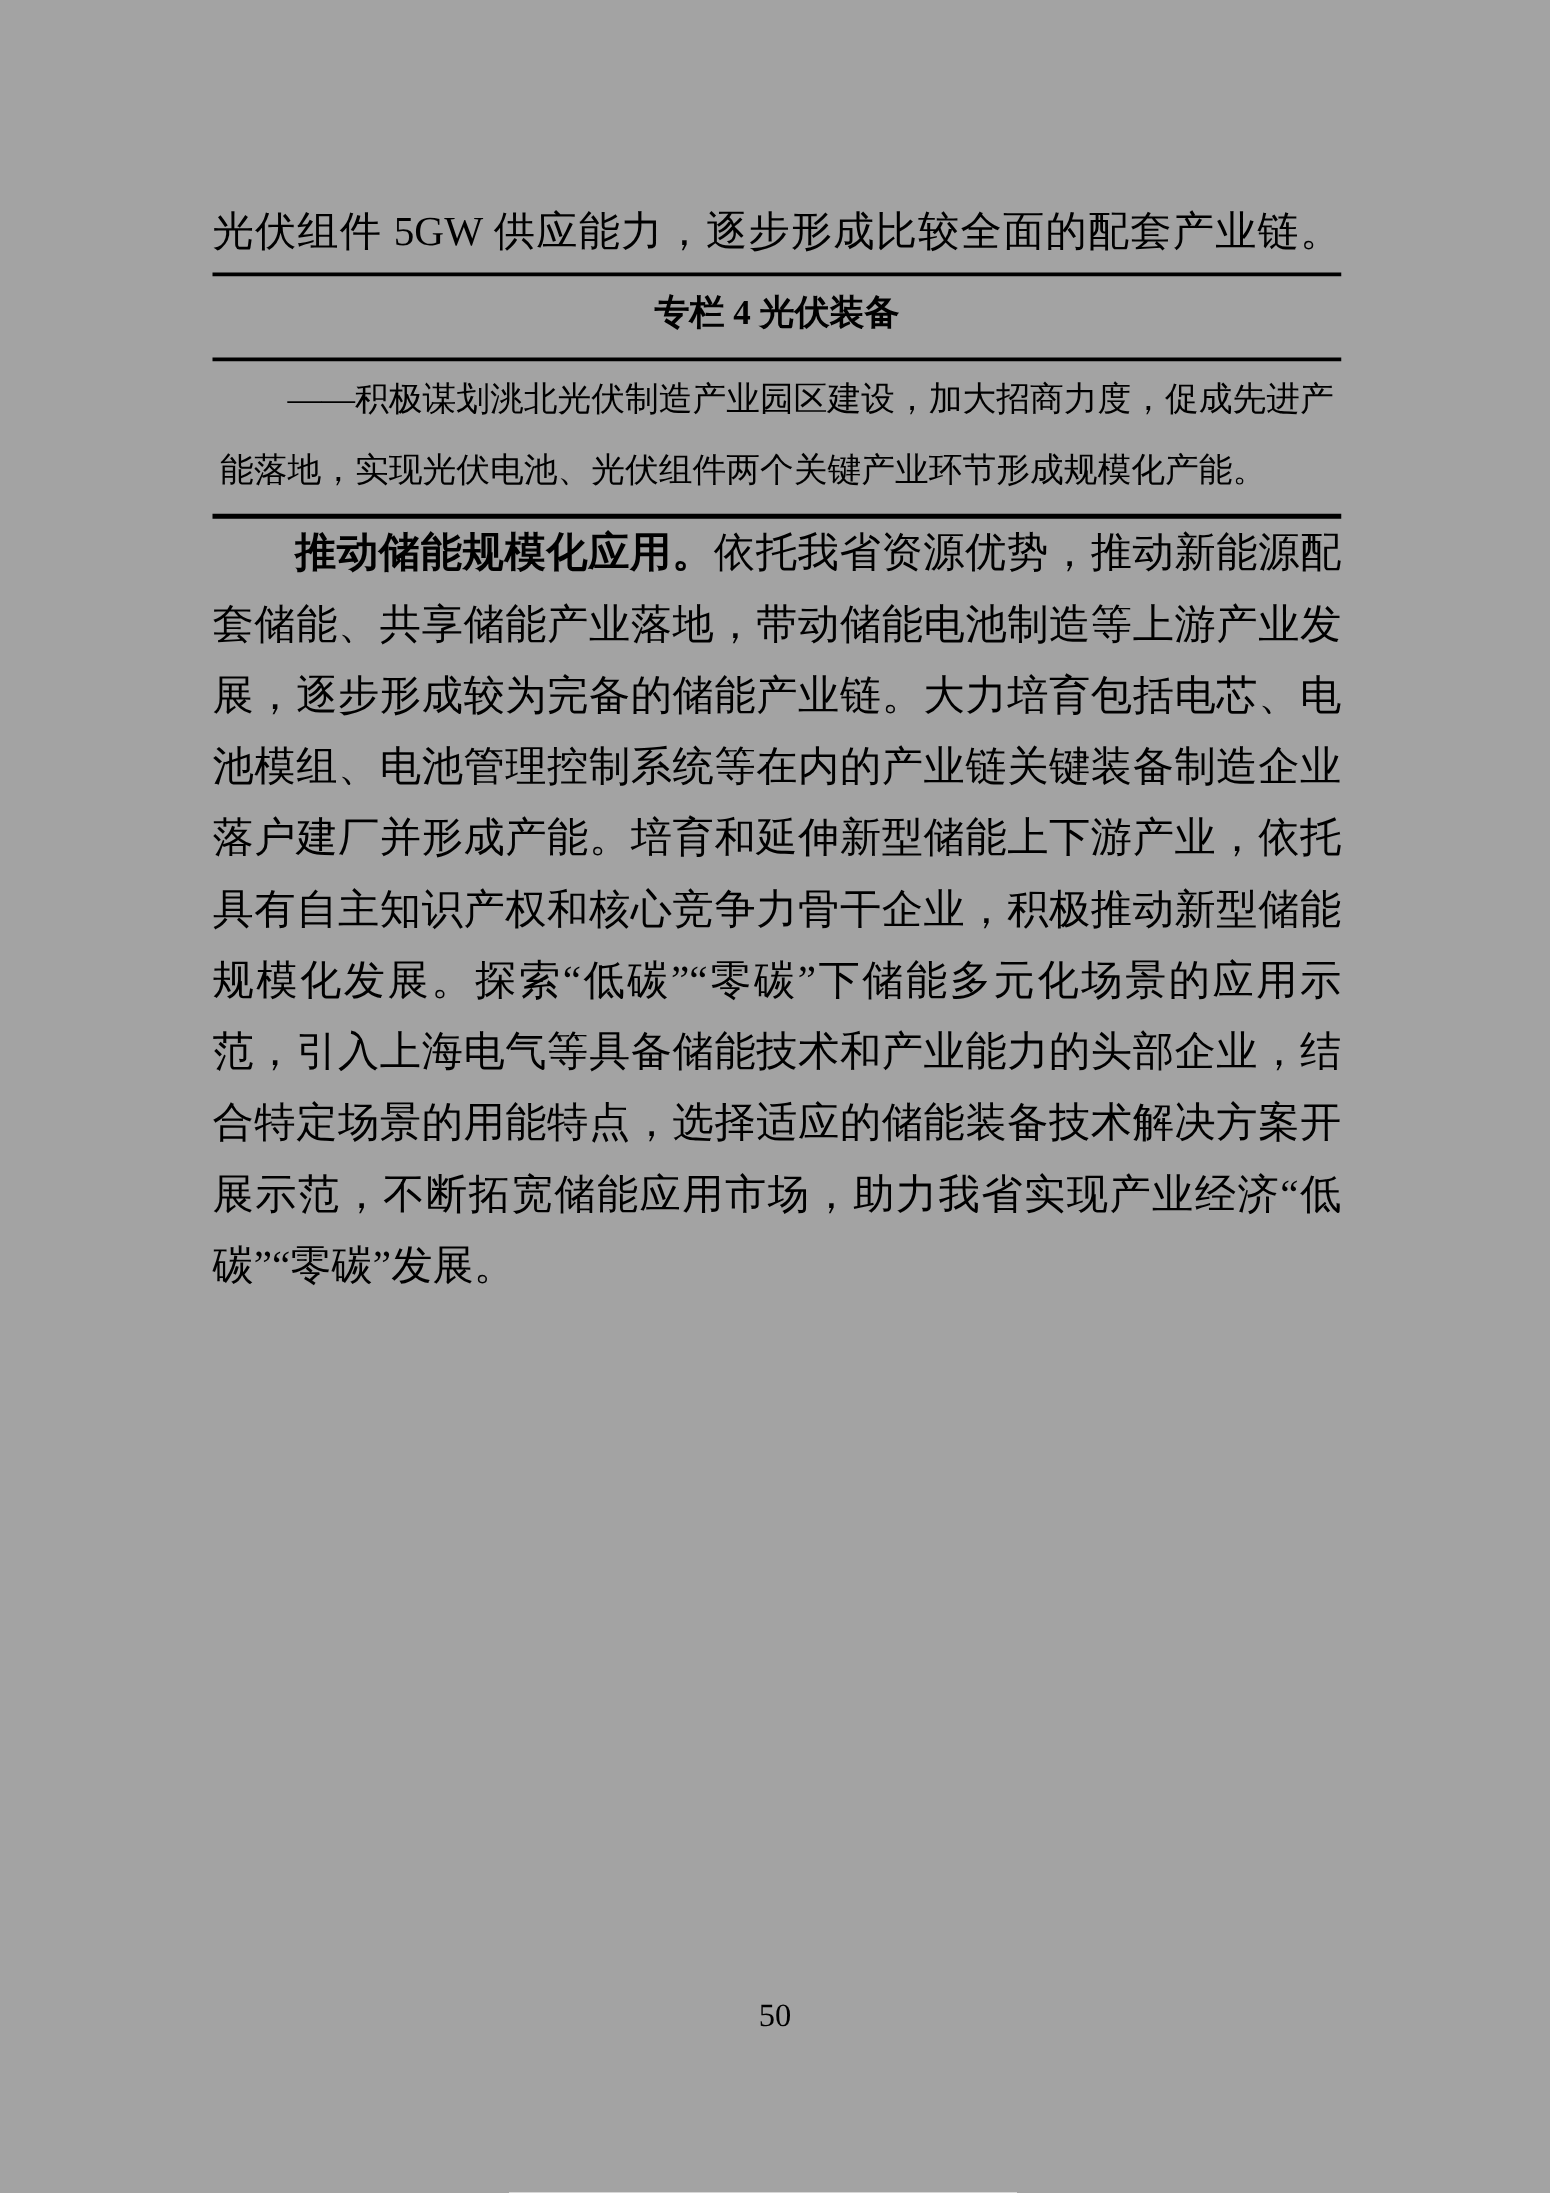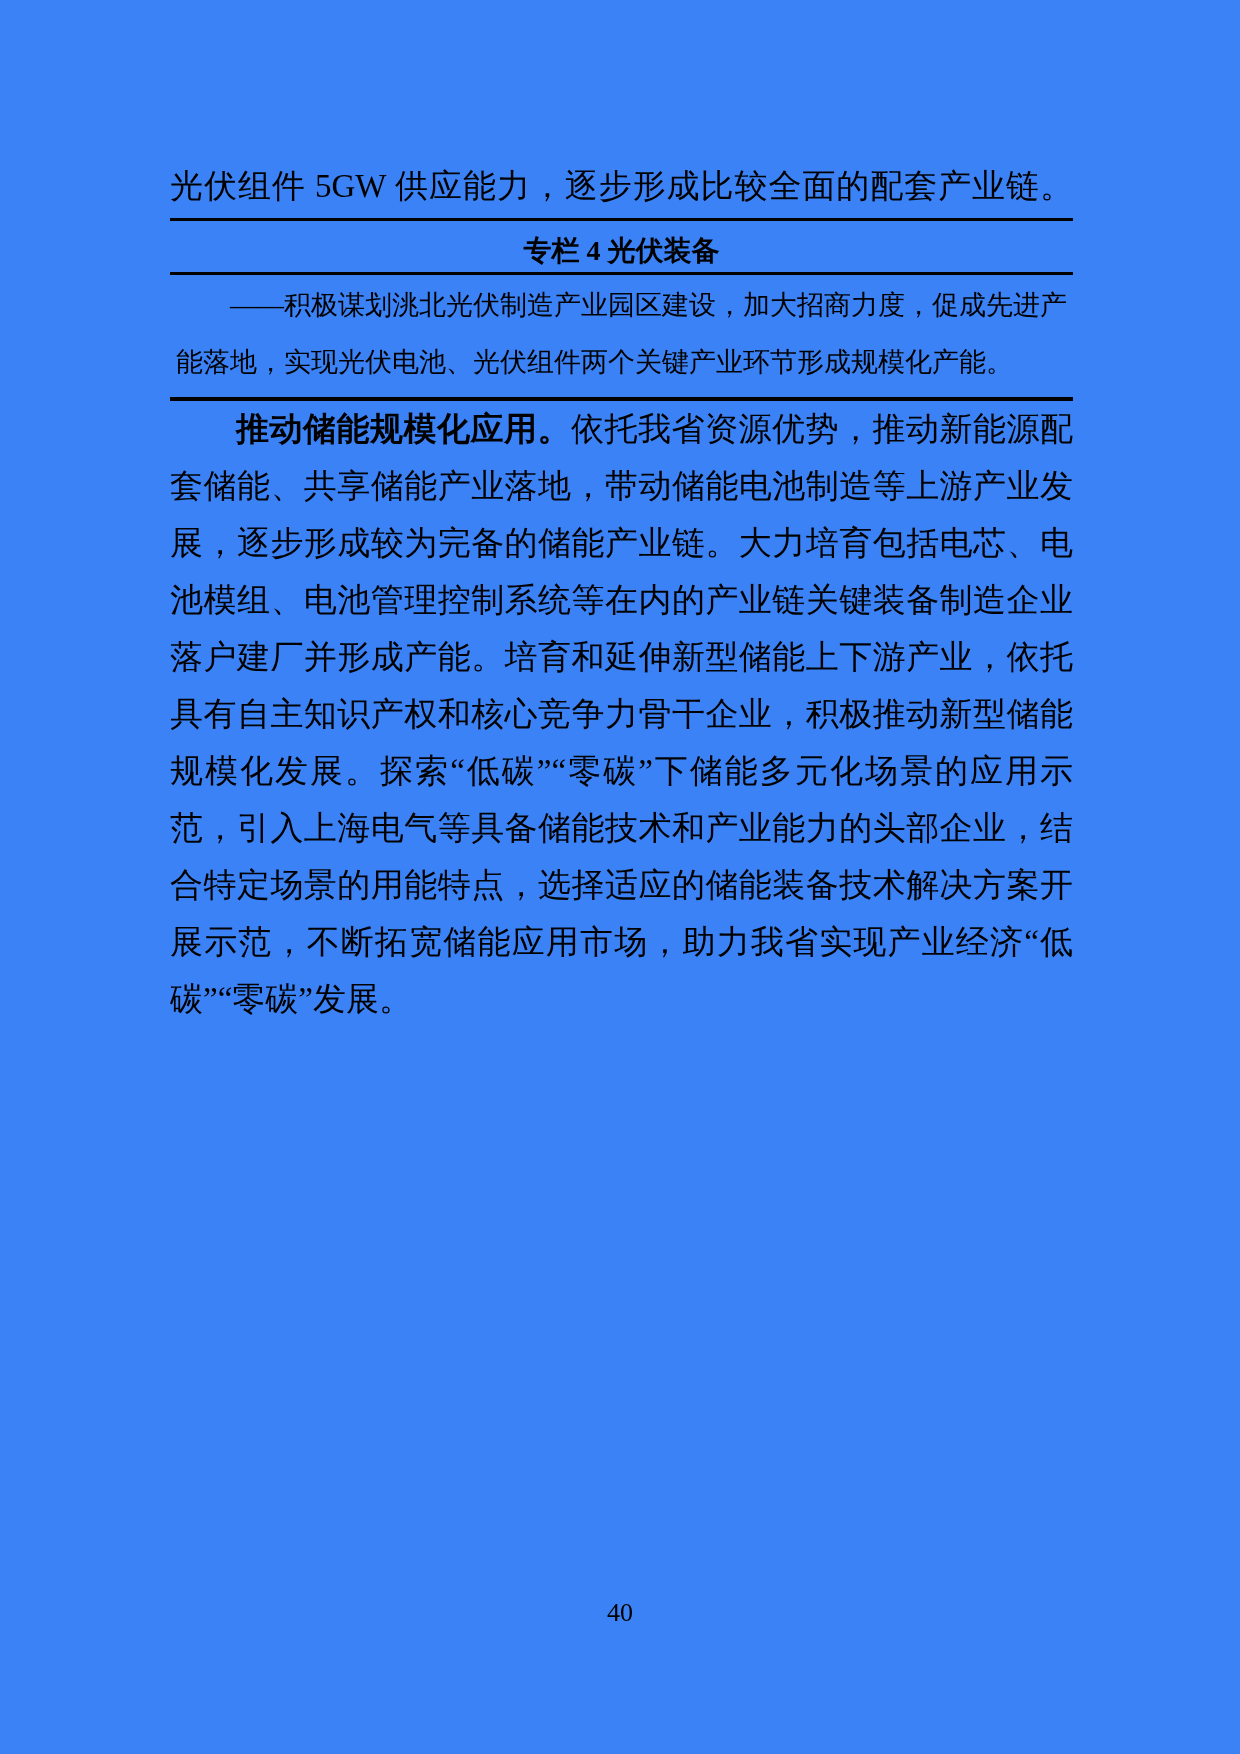--- a/index.html
+++ b/index.html
@@ -1,21 +1,21 @@
 <!DOCTYPE html>
 <html><head>
 <meta charset="utf-8">
 <style>
   html, body { margin: 0; padding: 0; background: #ffffff; }
   .page {
     position: relative;
     width: 1240px;
     height: 1754px;
     margin: 0 auto;
-    background: #3b82f6;
+    background: #a3a3a3;
     color: #000000;
     font-family: "Liberation Serif", "DejaVu Serif", serif;
     box-sizing: border-box;
     padding: 158px 167px 0 170px;
     overflow: hidden;
   }
   .intro-line {
     font-size: 33px;
     line-height: 57px;
     text-align: justify;
@@ -26,21 +26,21 @@
     border-top: 3px solid #000;
     border-bottom: 4px solid #000;
     margin-top: 3px;
   }
   .feature-box-header {
     border-bottom: 3px solid #000;
     text-align: center;
     font-weight: bold;
     font-size: 28px;
     line-height: 60px;
-    height: 54px;
+    height: 68px;
     box-sizing: border-box;
   }
   .feature-box-body {
     padding: 2px 6px 6px 6px;
   }
   .box-para {
     font-size: 27px;
     line-height: 57px;
     text-align: justify;
     text-indent: 2em;
@@ -83,15 +83,15 @@
     <div class="feature-box-header">专栏 4  光伏装备</div>
     <div class="feature-box-body">
       <p class="box-para">——积极谋划洮北光伏制造产业园区建设，加大招商力度，促成先进产能落地，实现光伏电池、光伏组件两个关键产业环节形成规模化产能。</p>
     </div>
   </div>
 
 
   <p class="body-para"><strong>推动储能规模化应用。</strong><span>依托我省资源优势，推动新能源配套储能、共享储能产业落地，带动储能电池制造等上游产业发展，逐步形成较为完备的储能产业链。大力培育包括电芯、电池模组、电池管理控制系统等在内的产业链关键装备制造企业落户建厂并形成产能。培育和延伸新型储能上下游产业，依托具有自主知识产权和核心竞争力骨干企业，积极推动新型储能规模化发展。探索“低碳”“零碳”下储能多元化场景的应用示范，引入上海电气等具备储能技术和产业能力的头部企业，结合特定场景的用能特点，选择适应的储能装备技术解决方案开展示范，不断拓宽储能应用市场，助力我省实现产业经济“低碳”“零碳”发展。</span></p>
 
 
-  <div class="page-number">40</div>
+  <div class="page-number">50</div>
 
 </div>
 
 </body></html>

